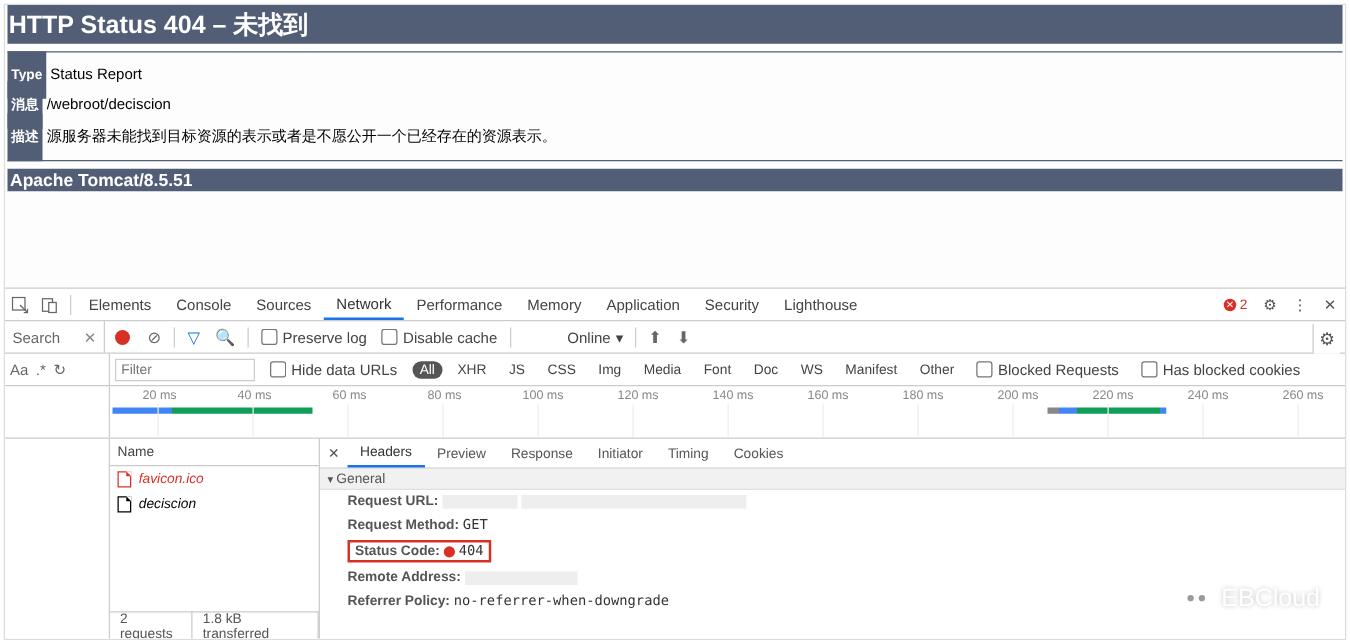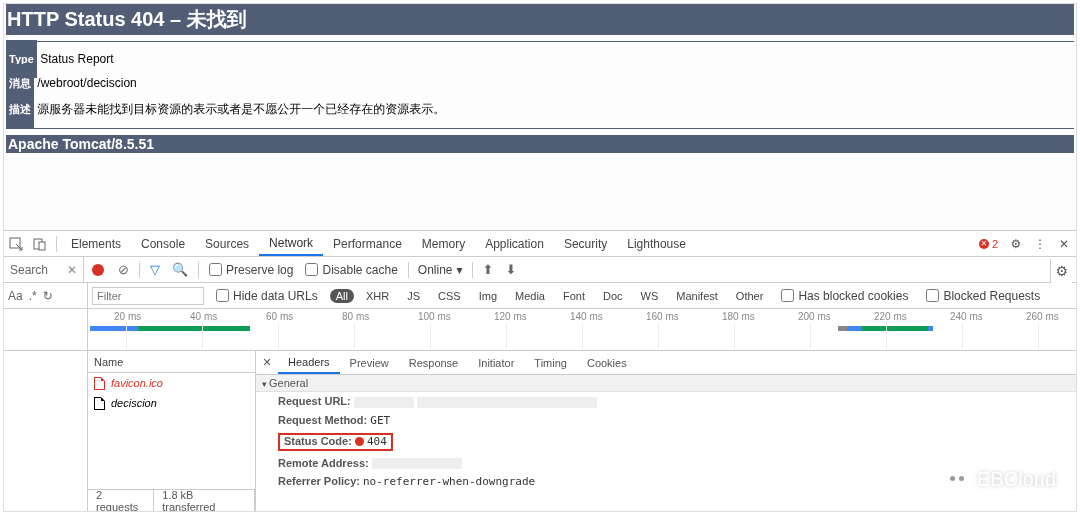--- a/index.html
+++ b/index.html
@@ -21,21 +21,21 @@
 .err-count .dot { width: 10px; height: 10px; background: #d93025; border-radius: 50%; display: flex; align-items: center; justify-content: center; color: #fff; font-size: 8px; }
 .dt-row2 { display: flex; align-items: center; height: 26px; border-bottom: 1px solid #ccc; }
 .search-box { width: 80px; padding: 2px 6px; border-right: 1px solid #ccc; height: 100%; display: flex; align-items: center; color: #666; gap: 4px; }
 .search-box .x { margin-left: auto; color: #888; cursor: pointer; }
 .rec { width: 12px; height: 12px; background: #d93025; border-radius: 50%; margin: 0 8px; cursor: pointer; }
 .toolbar-ico { color: #666; padding: 0 6px; cursor: pointer; font-size: 13px; }
 .toolbar-ico.blue { color: #1a73e8; }
 .sep { width: 1px; height: 16px; background: #ccc; margin: 0 4px; }
 .chk { display: flex; align-items: center; gap: 4px; padding: 0 6px; color: #444; font-size: 12px; }
 .chk input { margin: 0; }
-.select-like { border: 1px solid transparent; padding: 1px 4px; color: #444; display: flex; align-items: center; gap: 4px; }
+.select-like { border: 1px solid transparent; padding: 1px 4px; color: #444; display: flex; align-items: center; gap: 4px; margin-left: 36px; }
 .dt-row3 { display: flex; height: 26px; border-bottom: 1px solid #ccc; }
 .left-tools { width: 84px; border-right: 1px solid #ccc; display: flex; align-items: center; padding: 0 4px; color: #666; gap: 6px; }
 .filter-box { flex: 1; display: flex; align-items: center; gap: 6px; padding: 0 4px; }
 .filter-input { width: 112px; height: 18px; border: 1px solid #ccc; font-size: 11px; padding: 1px 4px; color: #888; }
 .type-pill { padding: 1px 6px; border-radius: 8px; font-size: 11px; color: #444; cursor: pointer; }
 .type-pill.all { background: #555; color: #fff; }
 .timeline { display: flex; height: 42px; border-bottom: 1px solid #ccc; }
 .tl-left { width: 84px; border-right: 1px solid #ccc; }
 .tl-body { flex: 1; position: relative; font-size: 10px; color: #888; }
 .tl-tick { position: absolute; top: 2px; }
@@ -157,25 +157,25 @@
       </div>
       <div class="filter-box">
         <input class="filter-input" placeholder="Filter" style="">
         <label class="chk">
             <input type="checkbox" style="">
             <span>Hide data URLs</span>
           </label>
         <span id="type-pills" style="display: contents;"><span class="type-pill all">All</span><span class="type-pill">XHR</span><span class="type-pill">JS</span><span class="type-pill">CSS</span><span class="type-pill">Img</span><span class="type-pill">Media</span><span class="type-pill">Font</span><span class="type-pill">Doc</span><span class="type-pill">WS</span><span class="type-pill">Manifest</span><span class="type-pill">Other</span></span>
         <label class="chk">
             <input type="checkbox" style="">
-            <span>Has blocked cookies</span>
+            <span>Blocked Requests</span>
           </label>
         <label class="chk">
             <input type="checkbox" style="">
-            <span>Blocked Requests</span>
+            <span>Has blocked cookies</span>
           </label>
       </div>
     </div>
 
     <div class="timeline">
       <div class="tl-left"></div>
       <div class="tl-body" id="tl-body">
         <div class="tl-bar1" style="left:2px;width:160px"></div>
         <div class="tl-bar2" style="left:750px;width:95px"></div>
       <div class="tl-tick" style="left: 26px;">20 ms</div>

